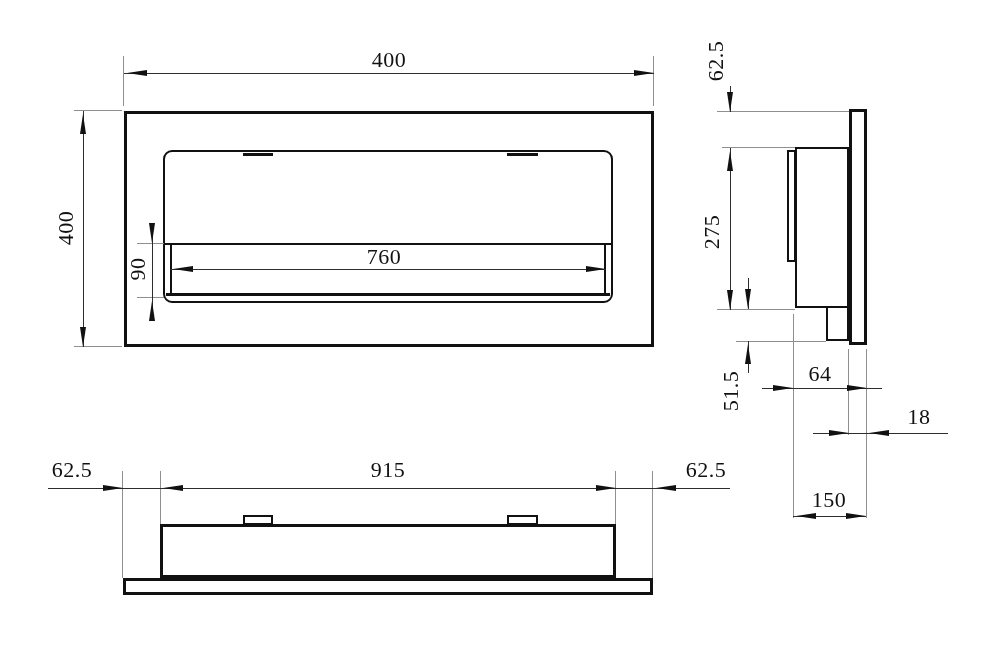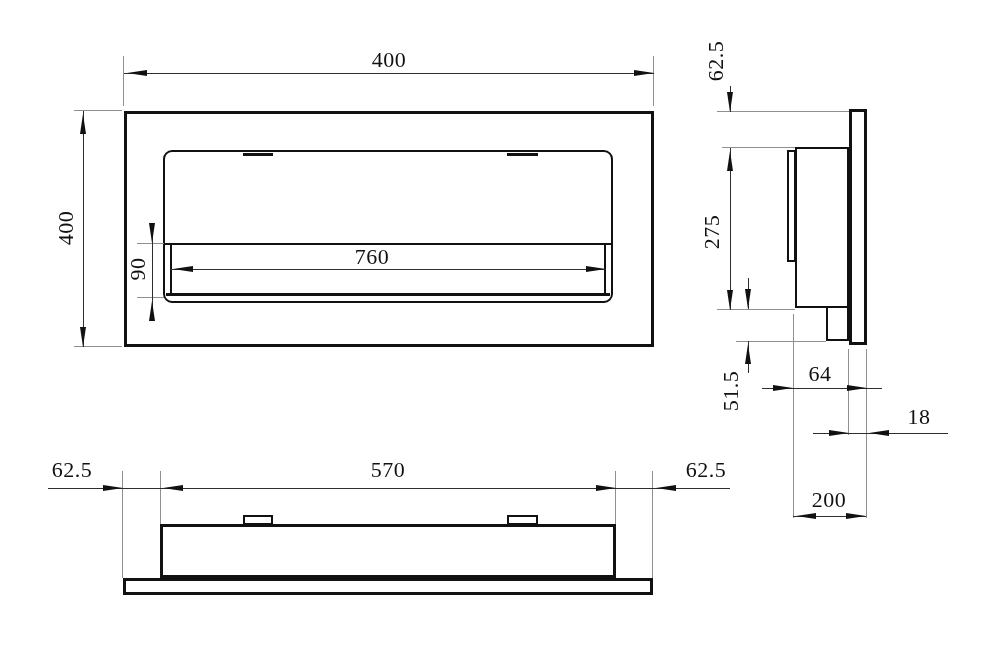--- a/index.html
+++ b/index.html
@@ -60,21 +60,21 @@
     <div class="e" style="left:137px;top:243px;width:27px;height:1px;"></div>
     <div class="e" style="left:137px;top:297px;width:27px;height:1px;"></div>
     <div class="d" style="left:152px;top:223px;width:1px;height:96px;"></div>
     <div class="a aD" style="left:149px;top:223px;"></div>
     <div class="a aU" style="left:149px;top:298px;"></div>
     <div class="t v" style="left:138px;top:269px;">90</div>
 
     <div class="d" style="left:170px;top:269px;width:436px;height:1px;"></div>
     <div class="a aL" style="left:170px;top:266px;"></div>
     <div class="a aR" style="left:586px;top:266px;"></div>
-    <div class="t" style="left:372px;top:257px;">760</div>
+    <div class="t" style="left:384px;top:257px;">760</div>
   </div>
 
   <div class="g">
     <div class="r" style="left:849px;top:109px;width:18px;height:236px;"></div>
     <div class="r2" style="left:795px;top:147px;width:54px;height:161px;"></div>
     <div class="r2" style="left:787px;top:150px;width:9px;height:112px;"></div>
     <div class="r2" style="left:826px;top:306px;width:23px;height:35px;"></div>
 
     <div class="e" style="left:717px;top:111px;width:132px;height:1px;"></div>
     <div class="e" style="left:722px;top:147px;width:73px;height:1px;"></div>
@@ -106,37 +106,37 @@
     <div class="t" style="left:820px;top:374px;">64</div>
 
     <div class="d" style="left:813px;top:433px;width:135px;height:1px;"></div>
     <div class="a aR" style="left:829px;top:430px;"></div>
     <div class="a aL" style="left:866px;top:430px;"></div>
     <div class="t" style="left:919px;top:417px;">18</div>
 
     <div class="d" style="left:793px;top:516px;width:73px;height:1px;"></div>
     <div class="a aL" style="left:793px;top:513px;"></div>
     <div class="a aR" style="left:846px;top:513px;"></div>
-    <div class="t" style="left:829px;top:500px;">200</div>
+    <div class="t" style="left:829px;top:500px;">150</div>
   </div>
 
   <div class="g">
     <div class="r" style="left:123px;top:578px;width:530px;height:17px;"></div>
     <div class="r" style="left:160px;top:524px;width:456px;height:54px;"></div>
     <div class="r2" style="left:243px;top:515px;width:30px;height:10px;"></div>
     <div class="r2" style="left:507px;top:515px;width:31px;height:10px;"></div>
 
     <div class="e" style="left:122px;top:471px;width:1px;height:107px;"></div>
     <div class="e" style="left:160px;top:471px;width:1px;height:53px;"></div>
     <div class="e" style="left:615px;top:471px;width:1px;height:53px;"></div>
     <div class="e" style="left:652px;top:471px;width:1px;height:107px;"></div>
 
     <div class="d" style="left:48px;top:488px;width:682px;height:1px;"></div>
     <div class="a aR" style="left:103px;top:485px;"></div>
     <div class="a aL" style="left:160px;top:485px;"></div>
     <div class="a aR" style="left:596px;top:485px;"></div>
     <div class="a aL" style="left:653px;top:485px;"></div>
     <div class="t" style="left:72px;top:470px;">62.5</div>
-    <div class="t" style="left:388px;top:470px;">570</div>
+    <div class="t" style="left:388px;top:470px;">915</div>
     <div class="t" style="left:706px;top:470px;">62.5</div>
   </div>
 
 </div>
 
 </body></html>

